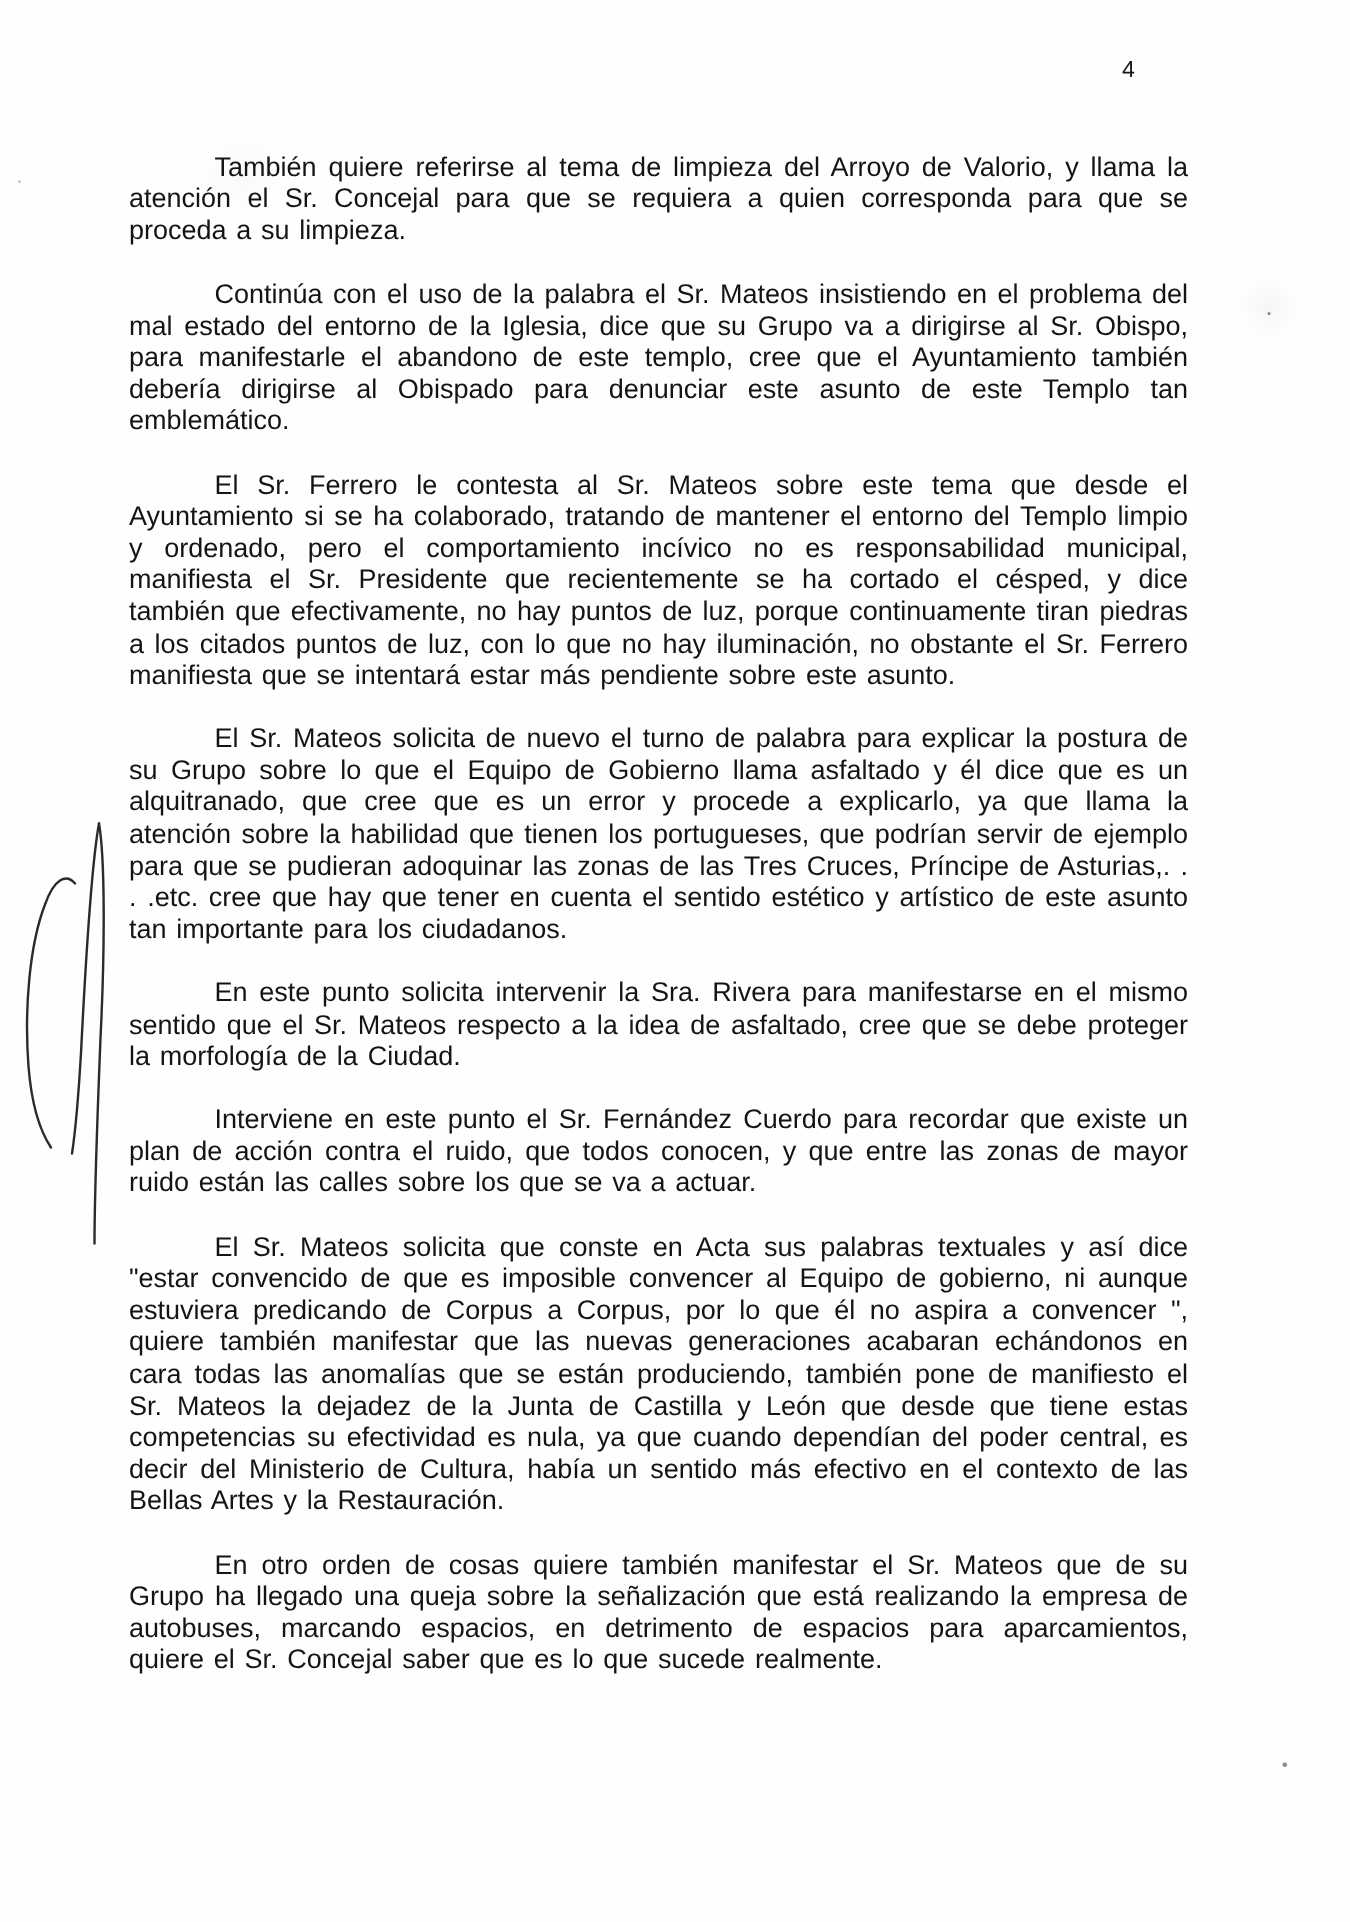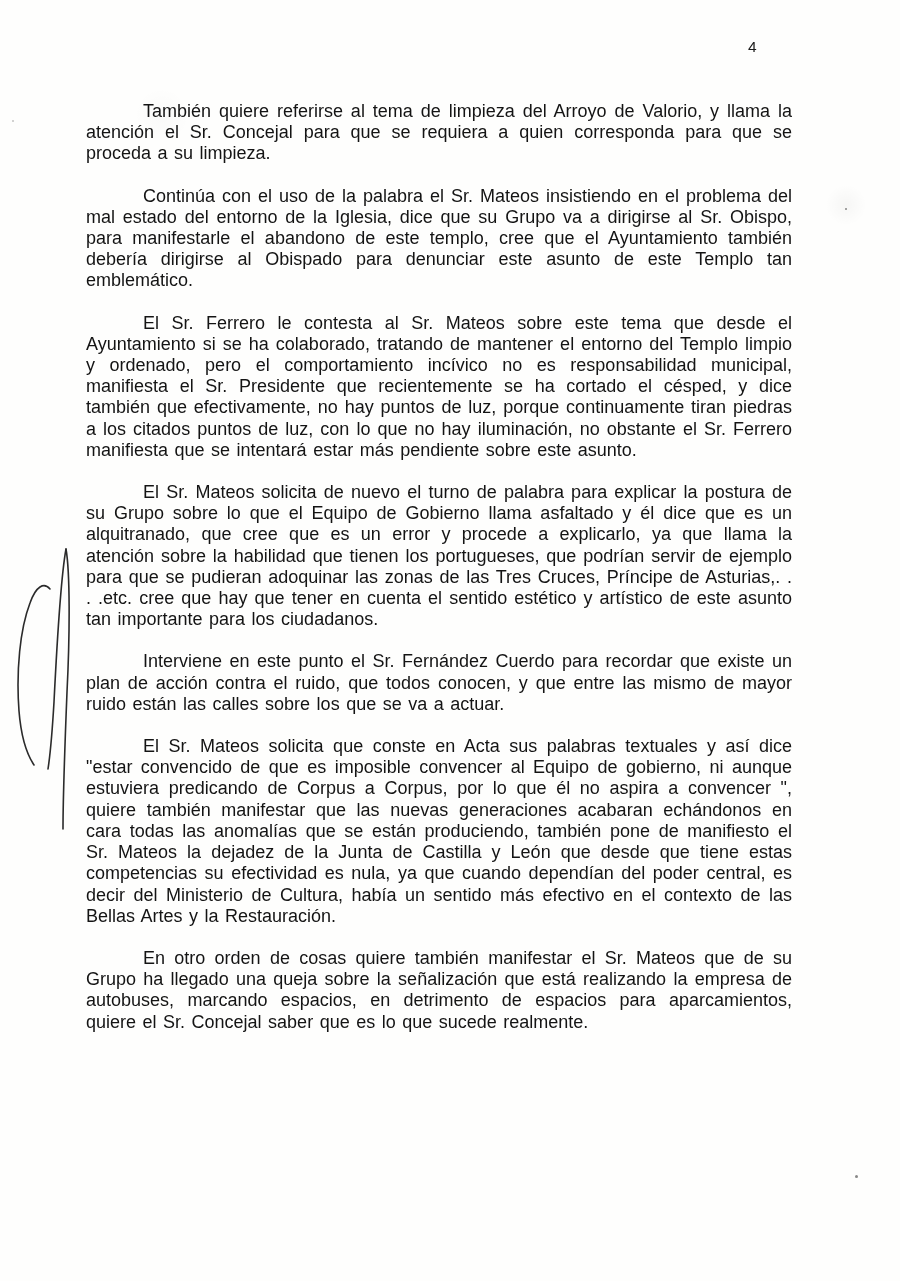--- a/index.html
+++ b/index.html
@@ -77,21 +77,22 @@
 
 <div class="scan-page">
 
   <div class="page-number">4</div>
 
   <div class="content">
     <p>También quiere referirse al tema de limpieza del Arroyo de Valorio, y llama la atención el Sr. Concejal para que se requiera a quien corresponda para que se proceda a su limpieza.</p>
     <p>Continúa con el uso de la palabra el Sr. Mateos insistiendo en el problema del mal estado del entorno de la Iglesia, dice que su Grupo va a dirigirse al Sr. Obispo, para manifestarle el abandono de este templo, cree que el Ayuntamiento también debería dirigirse al Obispado para denunciar este asunto de este Templo tan emblemático.</p>
     <p>El Sr. Ferrero le contesta al Sr. Mateos sobre este tema que desde el Ayuntamiento si se ha colaborado, tratando de mantener el entorno del Templo limpio y ordenado, pero el comportamiento incívico no es responsabilidad municipal, manifiesta el Sr. Presidente que recientemente se ha cortado el césped, y dice también que efectivamente, no hay puntos de luz, porque continuamente tiran piedras a los citados puntos de luz, con lo que no hay iluminación, no obstante el Sr. Ferrero manifiesta que se intentará estar más pendiente sobre este asunto.</p>
     <p>El Sr. Mateos solicita de nuevo el turno de palabra para explicar la postura de su Grupo sobre lo que el Equipo de Gobierno llama asfaltado y él dice que es un alquitranado, que cree que es un error y procede a explicarlo, ya que llama la atención sobre la habilidad que tienen los portugueses, que podrían servir de ejemplo para que se pudieran adoquinar las zonas de las Tres Cruces, Príncipe de Asturias,. . . .etc. cree que hay que tener en cuenta el sentido estético y artístico de este asunto tan importante para los ciudadanos.</p>
-    <p>Interviene en este punto el Sr. Fernández Cuerdo para recordar que existe un plan de acción contra el ruido, que todos conocen, y que entre las mismo de mayor ruido están las calles sobre los que se va a actuar.</p>
+    <p>En este punto solicita intervenir la Sra. Rivera para manifestarse en el mismo sentido que el Sr. Mateos respecto a la idea de asfaltado, cree que se debe proteger la morfología de la Ciudad.</p>
+    <p>Interviene en este punto el Sr. Fernández Cuerdo para recordar que existe un plan de acción contra el ruido, que todos conocen, y que entre las zonas de mayor ruido están las calles sobre los que se va a actuar.</p>
     <p>El Sr. Mateos solicita que conste en Acta sus palabras textuales y así dice "estar convencido de que es imposible convencer al Equipo de gobierno, ni aunque estuviera predicando de Corpus a Corpus, por lo que él no aspira a convencer ", quiere también manifestar que las nuevas generaciones acabaran echándonos en cara todas las anomalías que se están produciendo, también pone de manifiesto el Sr. Mateos la dejadez de la Junta de Castilla y León que desde que tiene estas competencias su efectividad es nula, ya que cuando dependían del poder central, es decir del Ministerio de Cultura, había un sentido más efectivo en el contexto de las Bellas Artes y la Restauración.</p>
     <p>En otro orden de cosas quiere también manifestar el Sr. Mateos que de su Grupo ha llegado una queja sobre la señalización que está realizando la empresa de autobuses, marcando espacios, en detrimento de espacios para aparcamientos, quiere el Sr. Concejal saber que es lo que sucede realmente.</p>
   </div>
 
   <svg class="margin-flourish" viewBox="0 0 78 300" aria-hidden="true">
 
     <path d="M 60,9 C 64,32 64,92 61,152 C 59,202 57,252 57,289"></path>
 
     <path d="M 60,9 C 55,36 51,102 48,162 C 46,196 44,216 42,229"></path>
 

